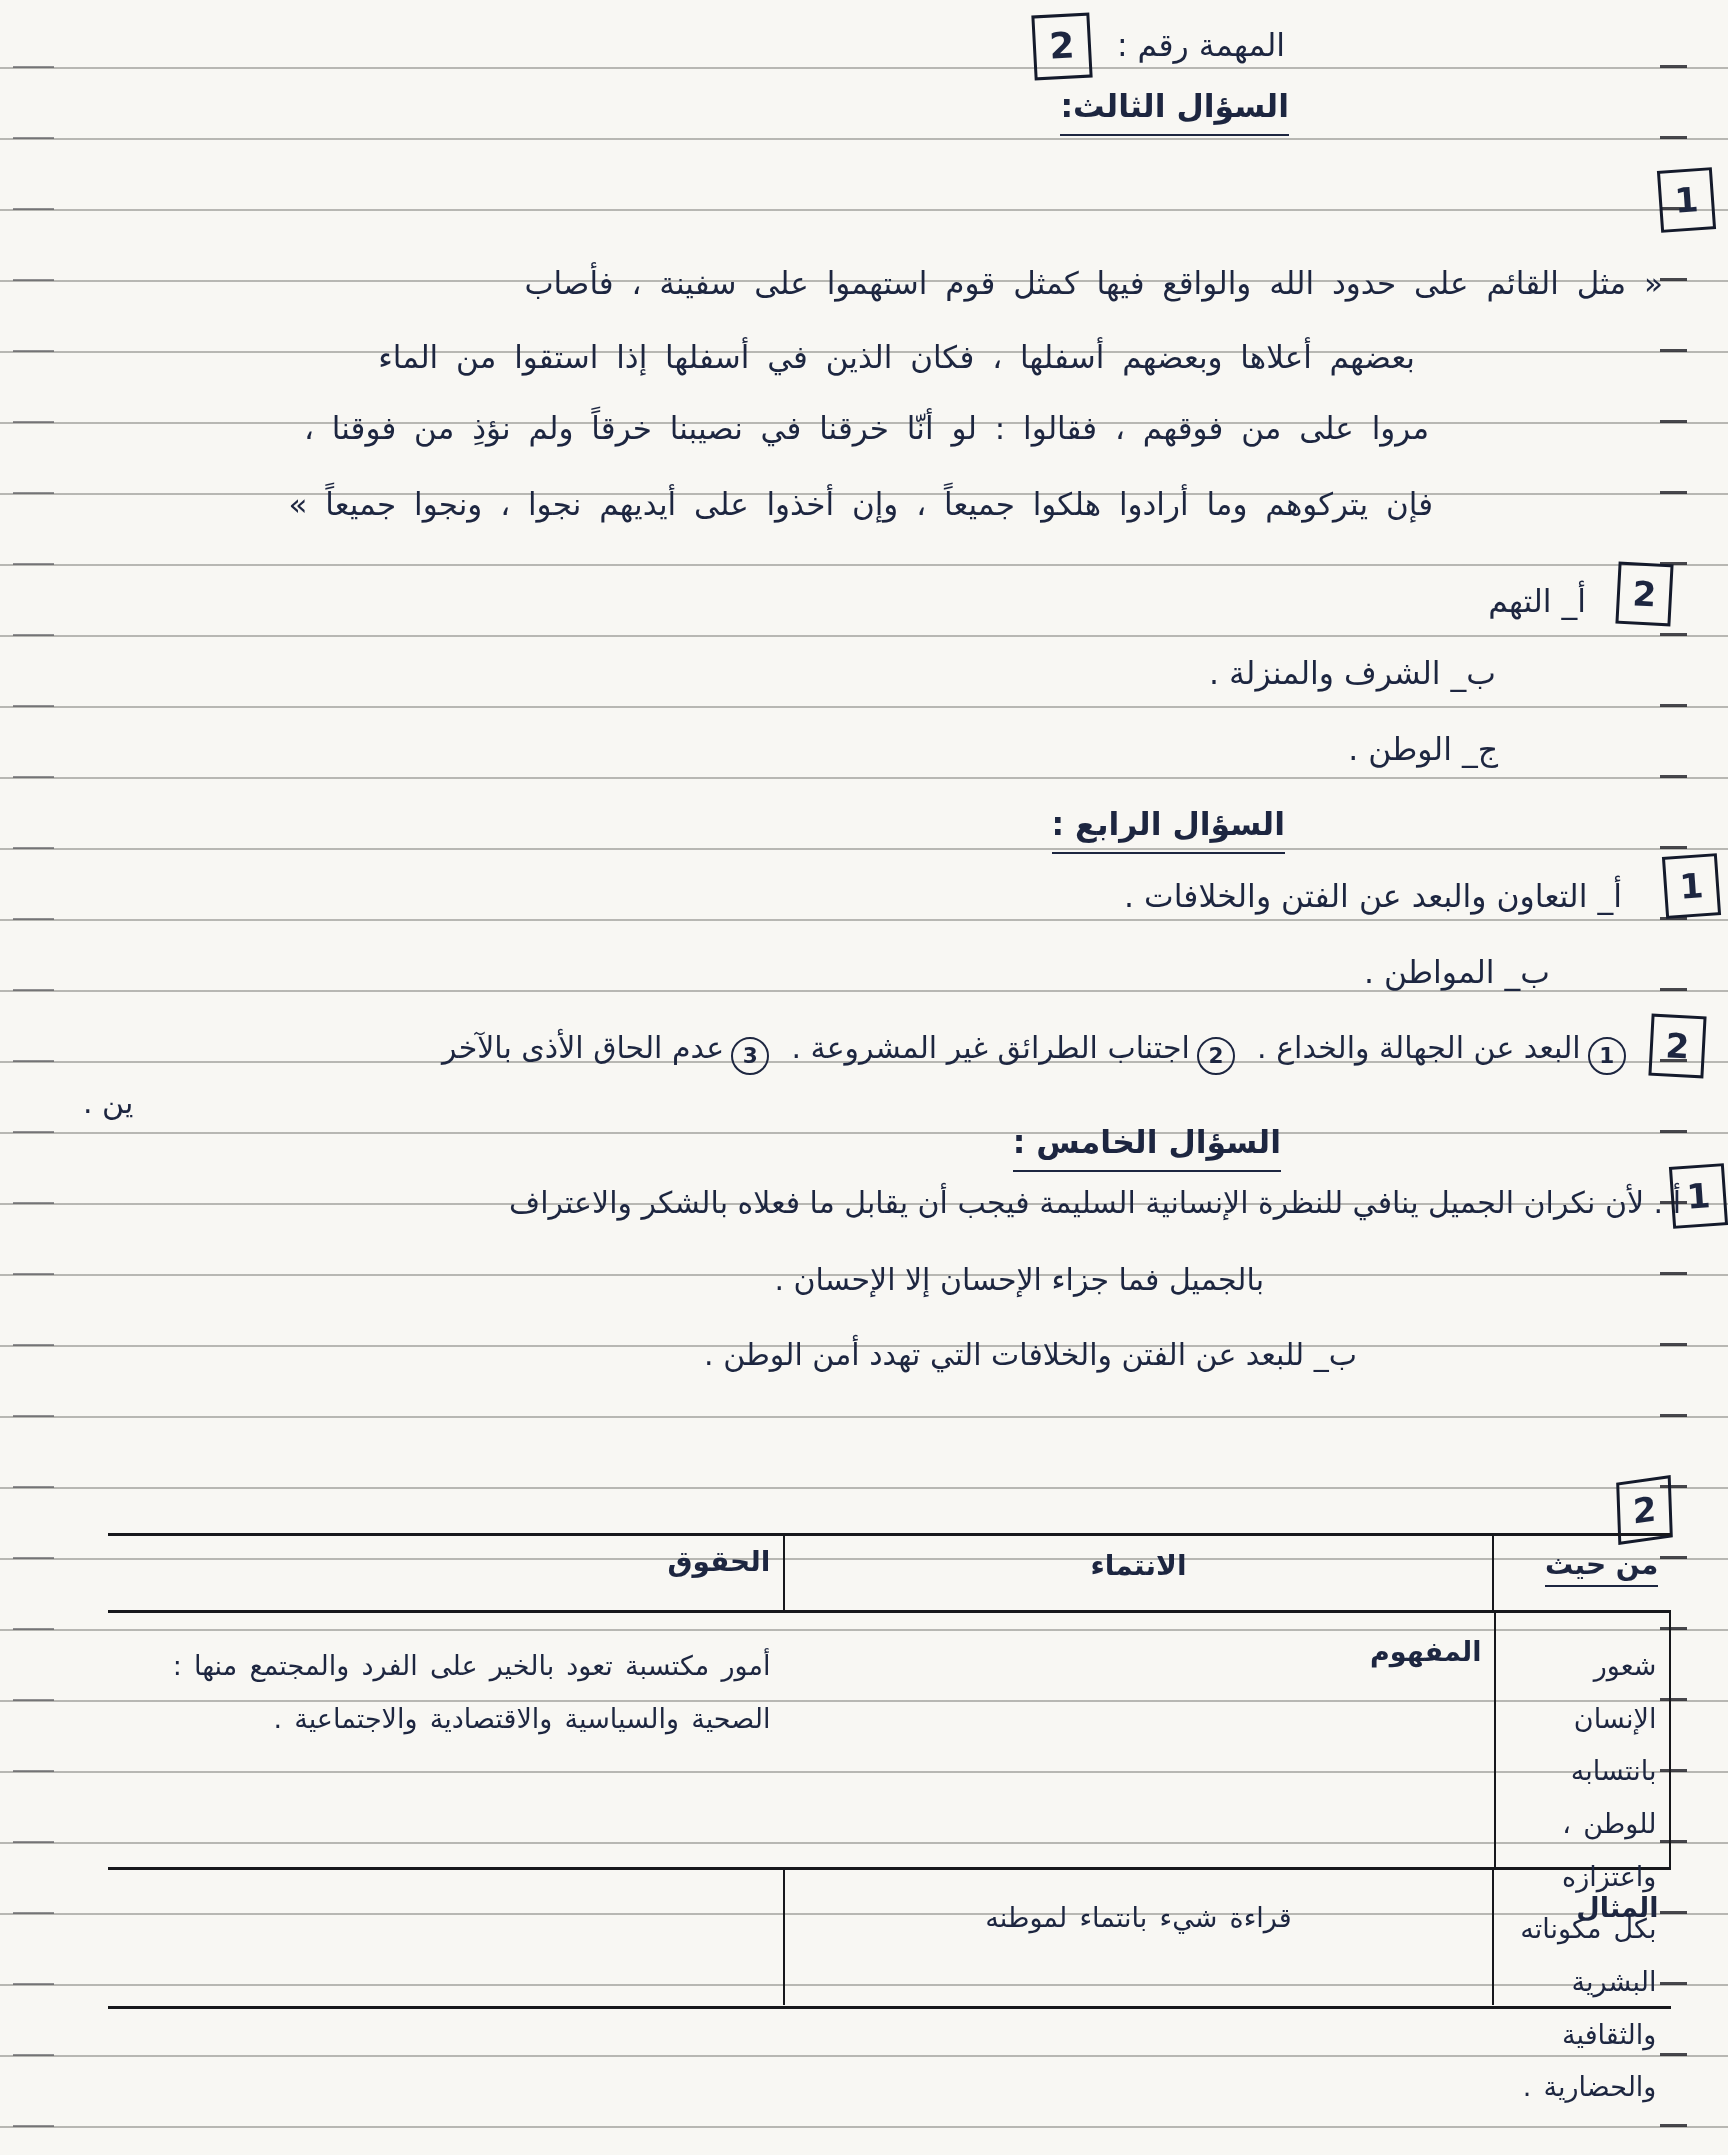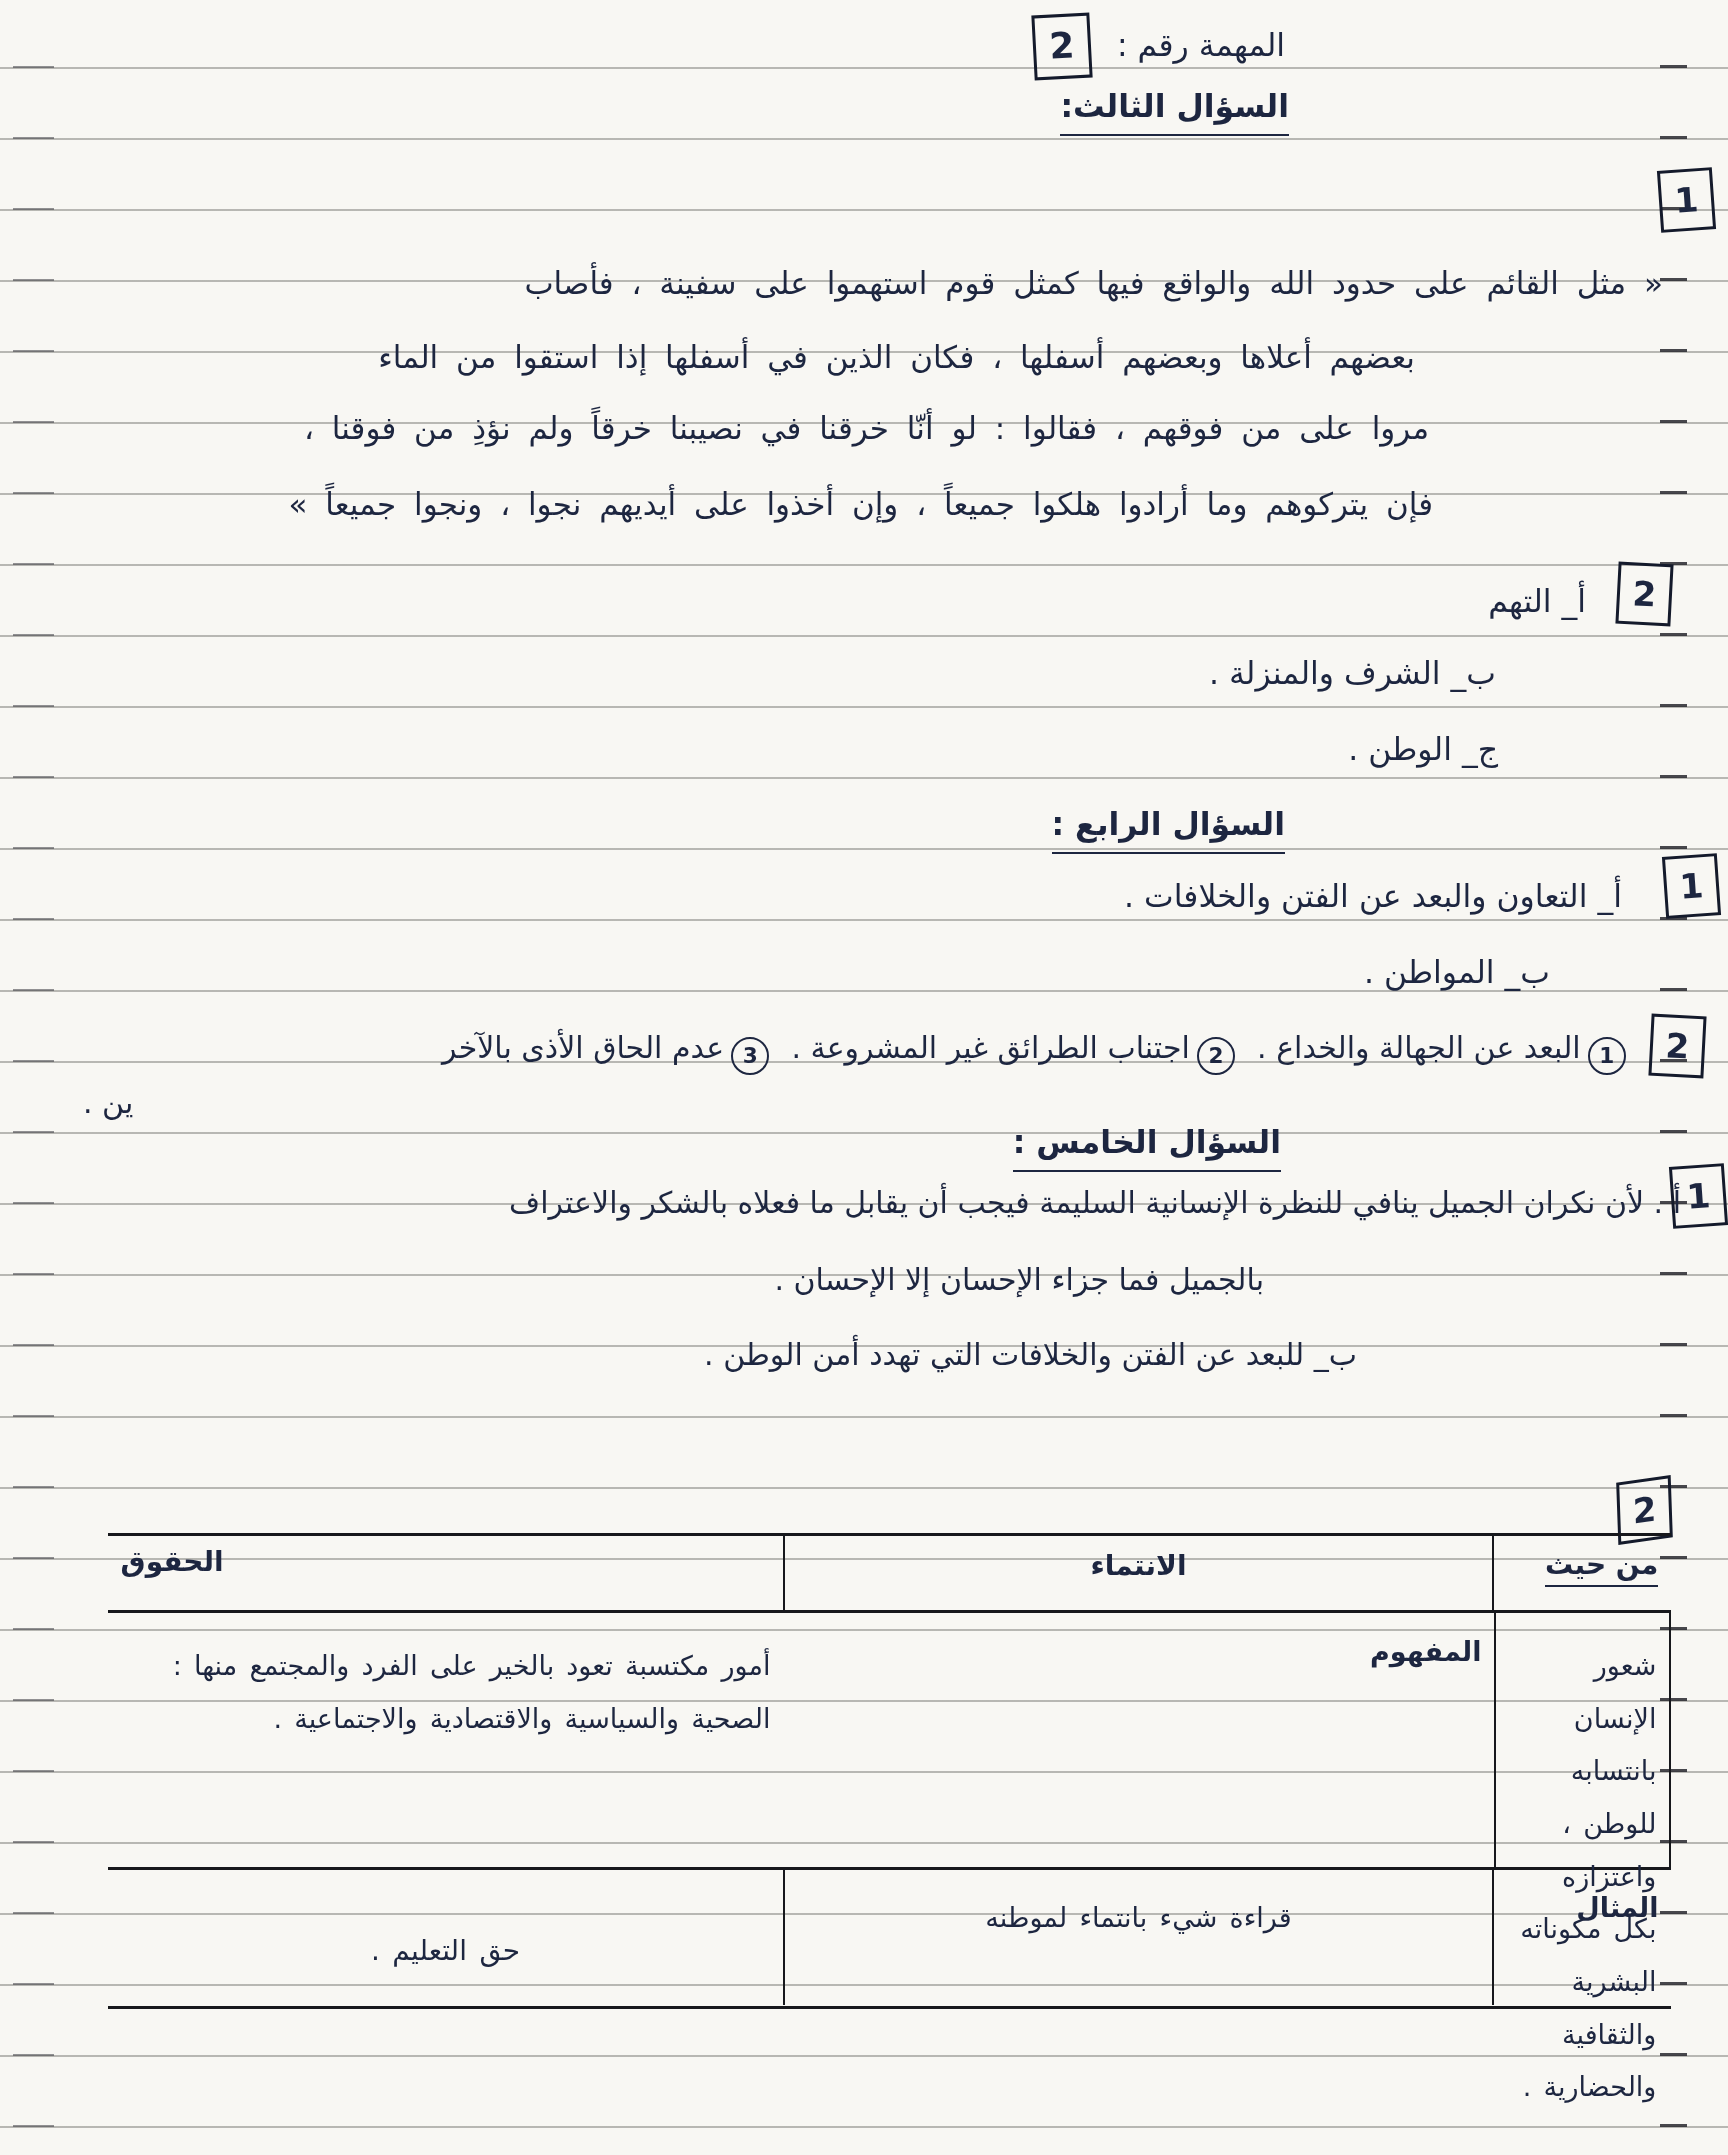--- a/index.html
+++ b/index.html
@@ -61,21 +61,21 @@
     font-size:27px;
   }
   .cell{padding:7.2px 12.6px;}
   .c-mid{border-left:2.3px solid #17181c;border-right:2.3px solid #17181c;}
   .hrow{border-bottom:3.2px solid #17181c;}
   .r1{border-bottom:3.2px solid #17181c;}
   .th{font-size:28px;font-weight:600;}
   .th-crit{padding-top:12px;}
   .th-crit span{border-bottom:2.3px solid #1d2640;padding-bottom:3.6px;}
   .th-mid{text-align:center;padding-top:12.6px;}
-  .th-left{text-align:left;padding-top:9px;}
+  .th-left{text-align:right;padding-top:9px;}
   .rowlabel{font-weight:600;padding-top:23.4px;}
   .celltext{white-space:normal;line-height:1.95;word-spacing:3.6px;}
   .pad-top{padding-top:20px;}
   .center{text-align:center;}
   .ex-rights{padding-top:47px;font-size:28px;}
 </style>
 </head>
 <body>
 
 <div class="page">
@@ -135,19 +135,16 @@
     </div>
     <div class="cell rowlabel r1">المفهوم</div>
     <div class="cell r1">
       <div class="celltext pad-top">أمور مكتسبة تعود بالخير على الفرد والمجتمع منها : الصحية والسياسية والاقتصادية والاجتماعية .</div>
     </div>
 
     <div class="cell rowlabel" style="padding-top:22px">المثال</div>
     <div class="cell c-mid">
       <div class="celltext center" style="padding-top:14.4px">قراءة شيء بانتماء لموطنه</div>
     </div>
-    <div class="cell">
-      <div class="celltext center ex-rights">حق التعليم .</div>
-    </div>
   </div>
 
 </div>
 
 
 </body></html>

